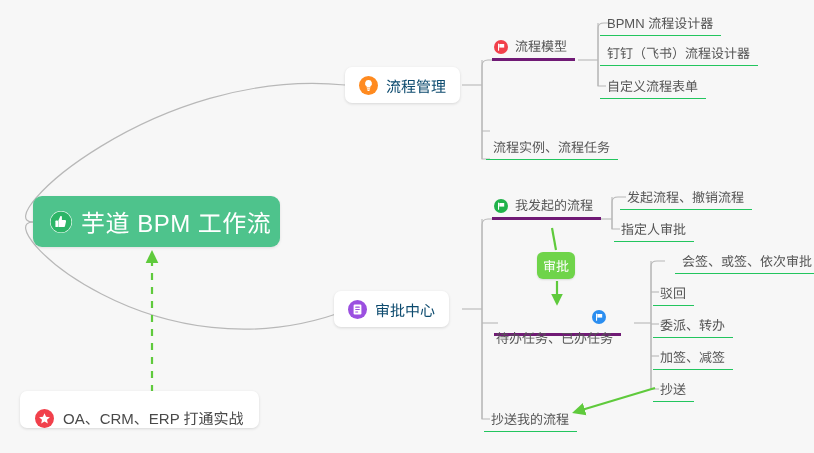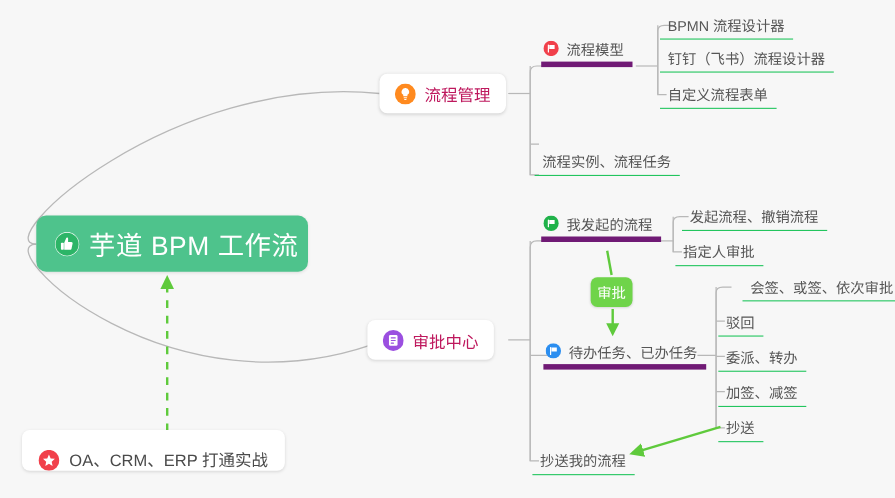--- a/index.html
+++ b/index.html
@@ -52,21 +52,21 @@
   .root .label { color: #ffffff; }
 
   
   .card {
     background: #ffffff;
     border-radius: 7px;
     box-shadow: 0 1px 3px rgba(0,0,0,0.13);
     padding: 0 14px;
     height: 36px;
     font-size: 15px;
-    color: #be185d;
+    color: #0c4a6e;
   }
 
   
   .note {
     background: #ffffff;
     border-radius: 7px;
     box-shadow: 0 1px 3px rgba(0,0,0,0.13);
     padding: 0 15px;
     height: 37px;
     font-size: 15px;
@@ -84,22 +84,22 @@
     background: transparent;
   }
   .leaf .label { padding-bottom: 3px; }
 
   
   .leaf-icon {
     font-size: 13px;
     color: #565656;
     height: 26px;
     padding: 0 8px 0 2px;
-    align-items: center;
-    border-bottom: 5px solid #701a75;
+    align-items: flex-end;
+    border-bottom: 3px solid #701a75;
   }
   .leaf-icon .label { padding-bottom: 3px; }
 
   
   .ic {
     flex: 0 0 auto;
     display: inline-flex;
     align-items: center;
     justify-content: center;
     border-radius: 50%;
@@ -259,21 +259,21 @@
     <span class="label">我发起的流程</span>
   </div>
 
   <div class="node leaf" style="left:620px; top:185px;">
     <span class="label">发起流程、撤销流程</span>
   </div>
   <div class="node leaf" style="left:614px; top:217px;">
     <span class="label">指定人审批</span>
   </div>
 
-  <div class="node leaf-icon" style="left:494px; top:310px;">
+  <div class="node leaf-icon" style="left:494px; top:310px;flex-direction:column;">
     <span class="ic ic-lv2">
       <svg width="14" height="14" viewBox="0 0 14 14">
         <circle cx="7" cy="7" r="7" fill="#2b8ef0"></circle>
         <rect x="4.0" y="3.5" width="1.1" height="7.2" rx="0.5" fill="#ffffff"></rect>
         <path d="M5.3 4.0 L10.2 4.0 L10.2 7.6 L5.3 7.6 Z" fill="#ffffff"></path>
       </svg>
     </span>
     <span class="label">待办任务、已办任务</span>
   </div>
 

